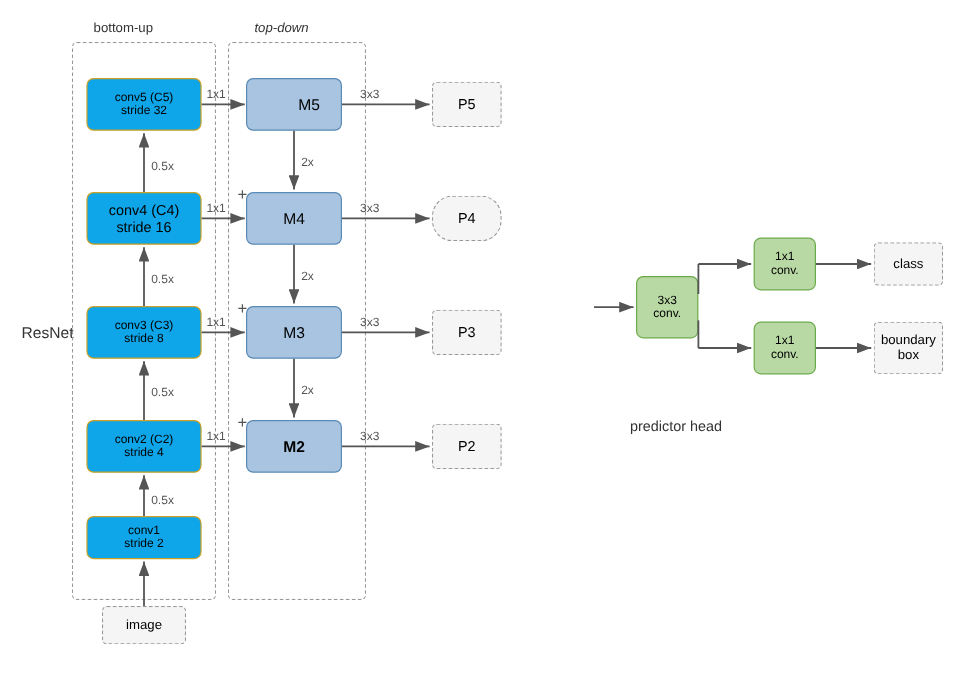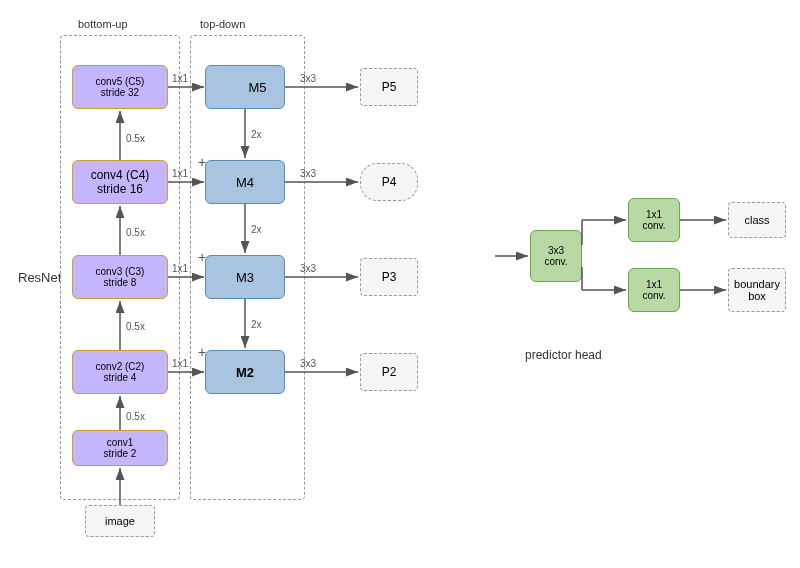--- a/index.html
+++ b/index.html
@@ -26,21 +26,21 @@
     .node {
       position: absolute;
       display: flex;
       align-items: center;
       justify-content: center;
       text-align: center;
       font-size: 11px;
       border-radius: 6px;
     }
     .node-yellow {
-      background: #c4b5fd;
+      background: #0ea5e9;
       border: 1.5px solid #c9a227;
       border-radius: 6px;
     }
     .node-blue {
       background: #a8c4e0;
       border: 1.5px solid #5a8ab5;
       border-radius: 6px;
     }
     .node-green {
       background: #b8d8a4;
@@ -66,21 +66,21 @@
       height: 568px;
       pointer-events: none;
     }
   </style>
 </head>
 <body>
 
 <div class="diagram-container">
 
   <div class="label-text" style="left:78px; top:18px;">bottom-up</div>
-  <div class="label-text" style="left:200px; top:18px;">top-down</div>
+  <div class="label-text" style="left:212px; top:18px;font-style:italic;">top-down</div>
   <div class="label-text" style="left:18px; top:270px; font-size:13px;">ResNet</div>
 
   <div class="boundary-box" style="left:60px; top:35px; width:120px; height:465px;"></div>
 
   <div class="boundary-box" style="left:190px; top:35px; width:115px; height:465px;"></div>
 
   <div class="node node-yellow" style="left:72px; top:65px; width:96px; height:44px;">
     <span style="white-space:pre-line; font-size:10px;">conv5 (C5)
 stride 32</span>
   </div>

